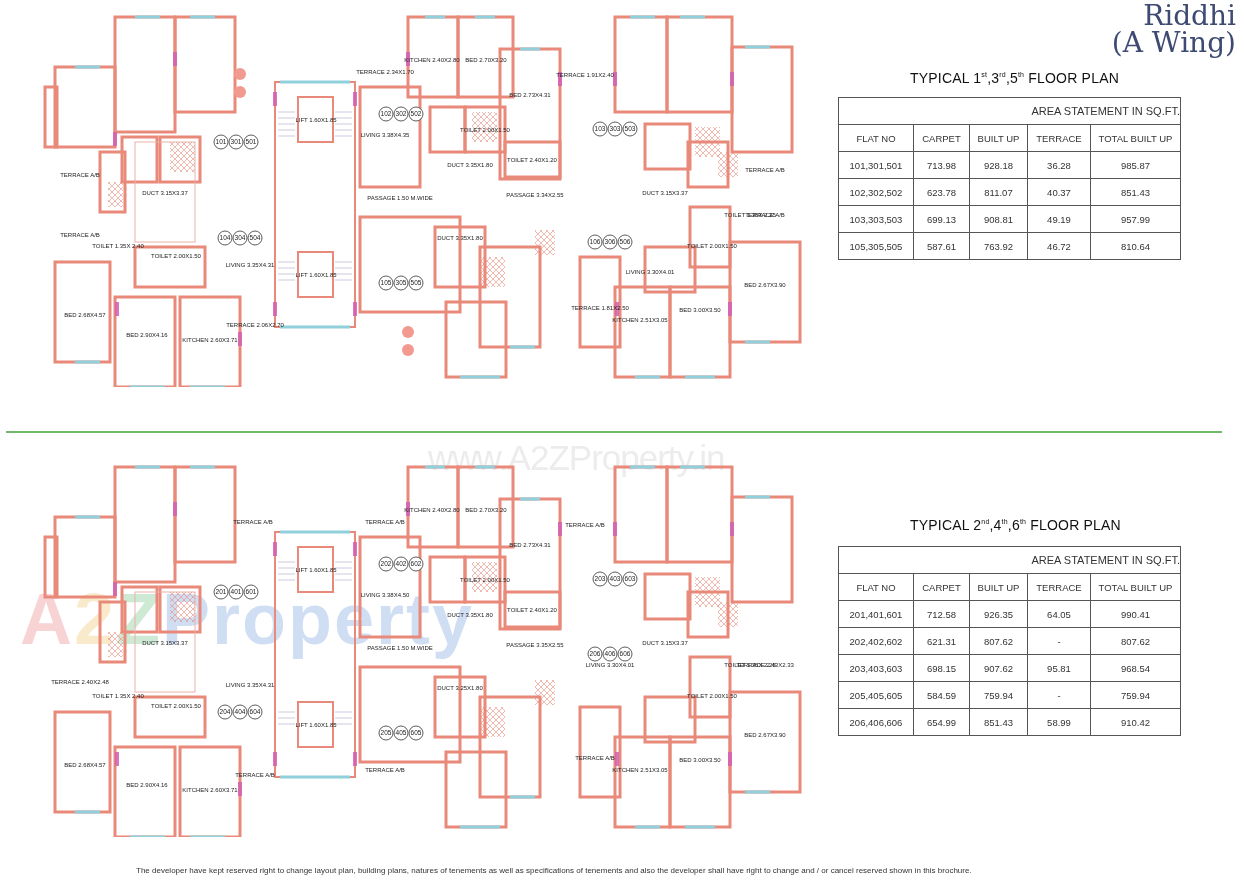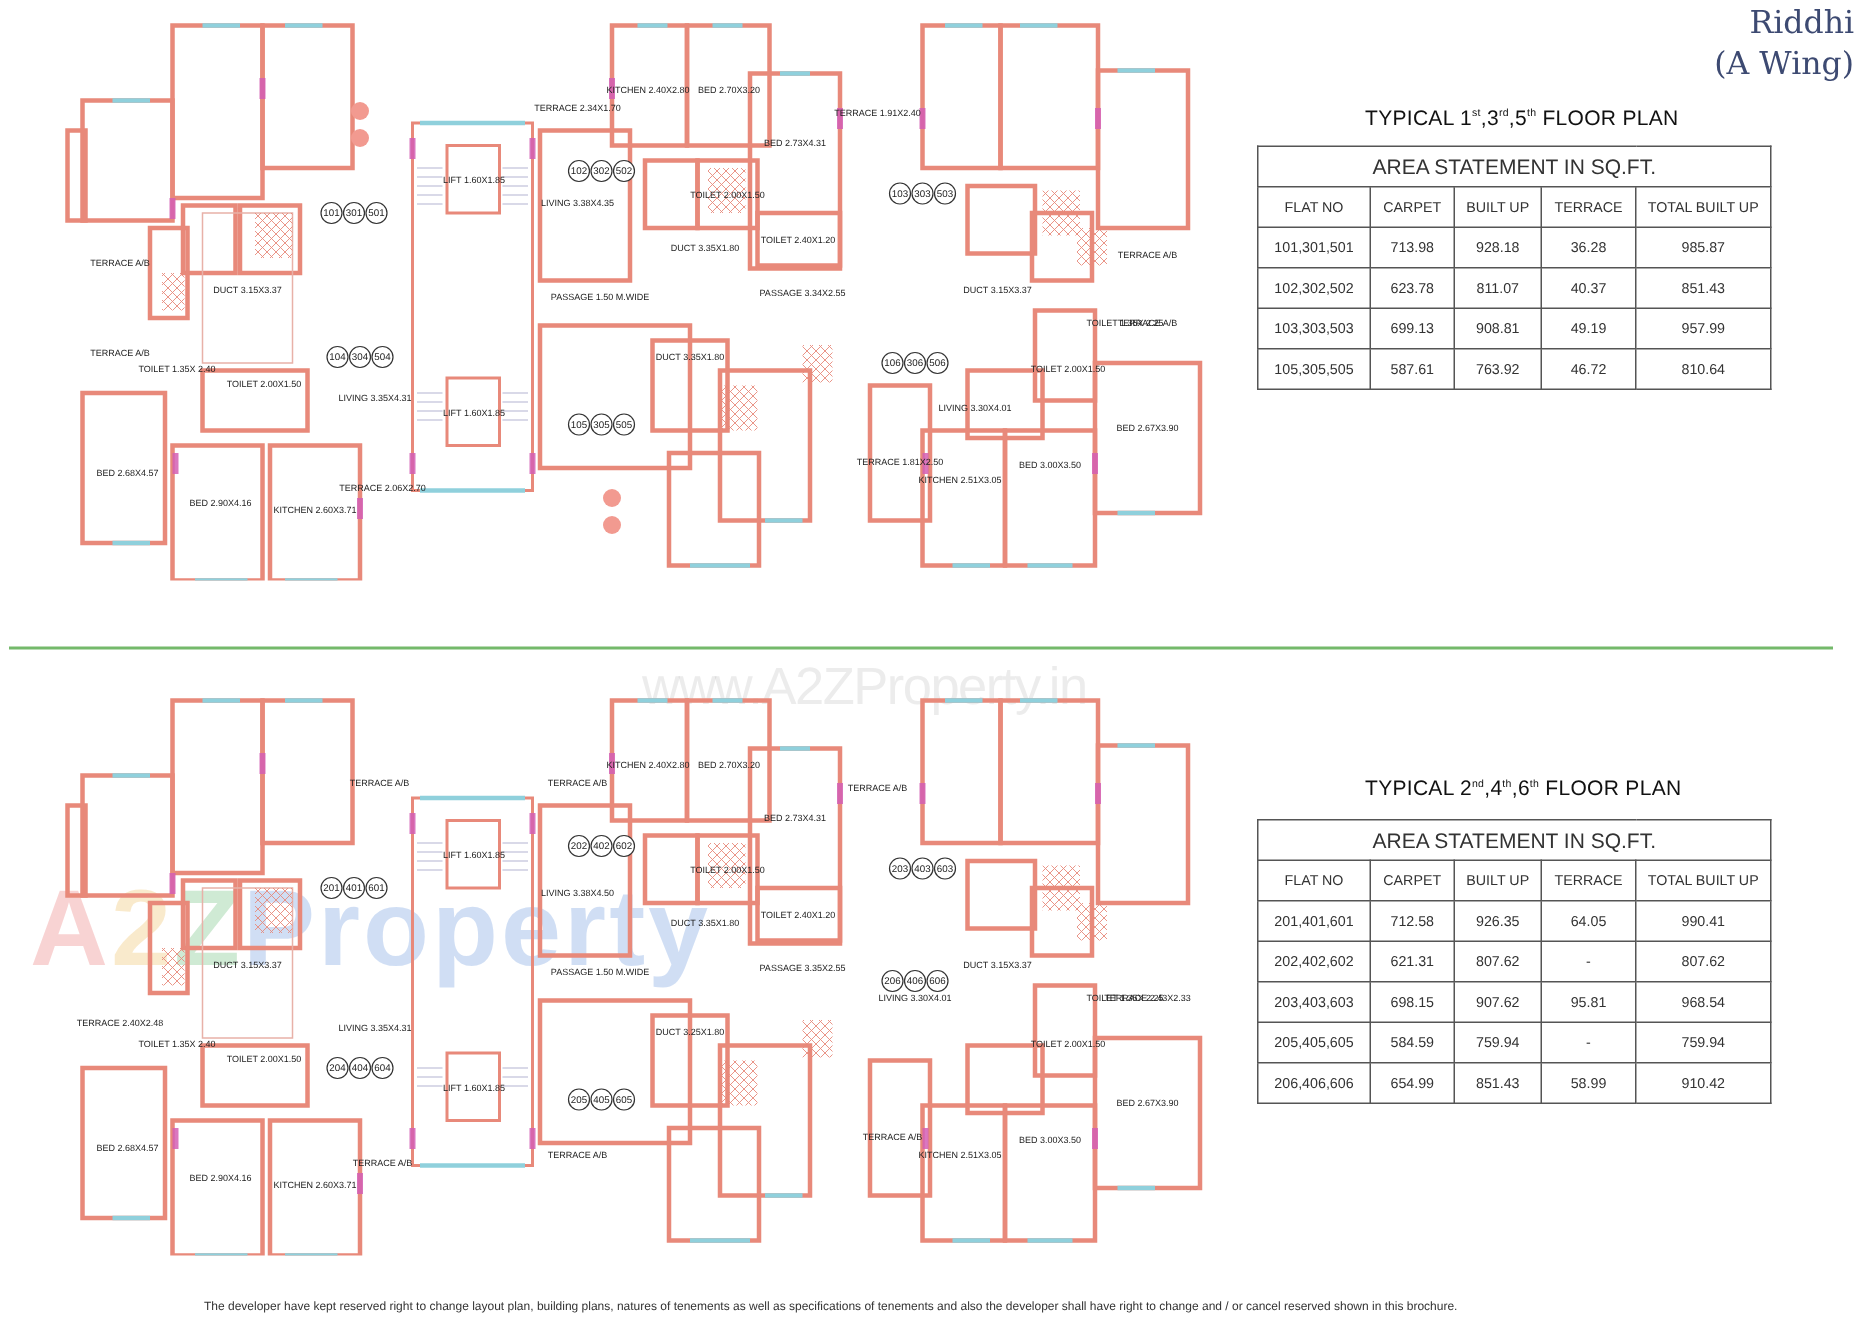--- a/index.html
+++ b/index.html
@@ -1,22 +1,22 @@
 <!DOCTYPE html>
 <html><head>
 <meta charset="utf-8">
 <style>
   html,body{margin:0;padding:0;background:#fff;}
   body{width:1244px;height:884px;position:relative;overflow:hidden;font-family:"Liberation Sans",sans-serif;color:#222;}
-  .title{position:absolute;right:8px;top:2px;text-align:right;font-family:"DejaVu Serif",serif;color:#3d4a72;font-size:21px;line-height:27px;}
+  .title{position:absolute;right:8px;top:2px;text-align:right;font-family:"DejaVu Serif",serif;color:#3d4a72;font-size:28px;line-height:27px;}
   .plan-title{position:absolute;font-size:14px;color:#111;letter-spacing:0.2px;}
   .plan-title sup{font-size:7px;}
   table.area{position:absolute;border-collapse:collapse;font-size:9.5px;color:#333;background:#fff;}
   table.area td{border:1px solid #555;text-align:center;height:26px;padding:0;}
-  table.area td.cap{height:26px;font-size:14px;}
+  table.area td.cap{height:26px;font-size:11px;text-align:right;}
   .divider{position:absolute;left:6px;top:431px;width:1216px;height:2px;background:#74b96b;}
   .footer{position:absolute;left:136px;top:866px;font-size:8px;color:#333;white-space:nowrap;}
   .watermark{position:absolute;left:428px;top:438px;font-size:35px;color:rgba(150,150,150,0.18);white-space:nowrap;letter-spacing:-1px;}
   .logo-wm{position:absolute;left:20px;top:578px;font-size:72px;font-weight:bold;white-space:nowrap;opacity:0.22;letter-spacing:2px;}
   .logo-wm span:nth-child(1){color:#e23b3b}
   .logo-wm span:nth-child(2){color:#e8a21c}
   .logo-wm span:nth-child(3){color:#2aa13e}
   .logo-wm span:nth-child(4){color:#2f6fd0}
   .plan{position:absolute;}
   .plan svg{display:block;}

